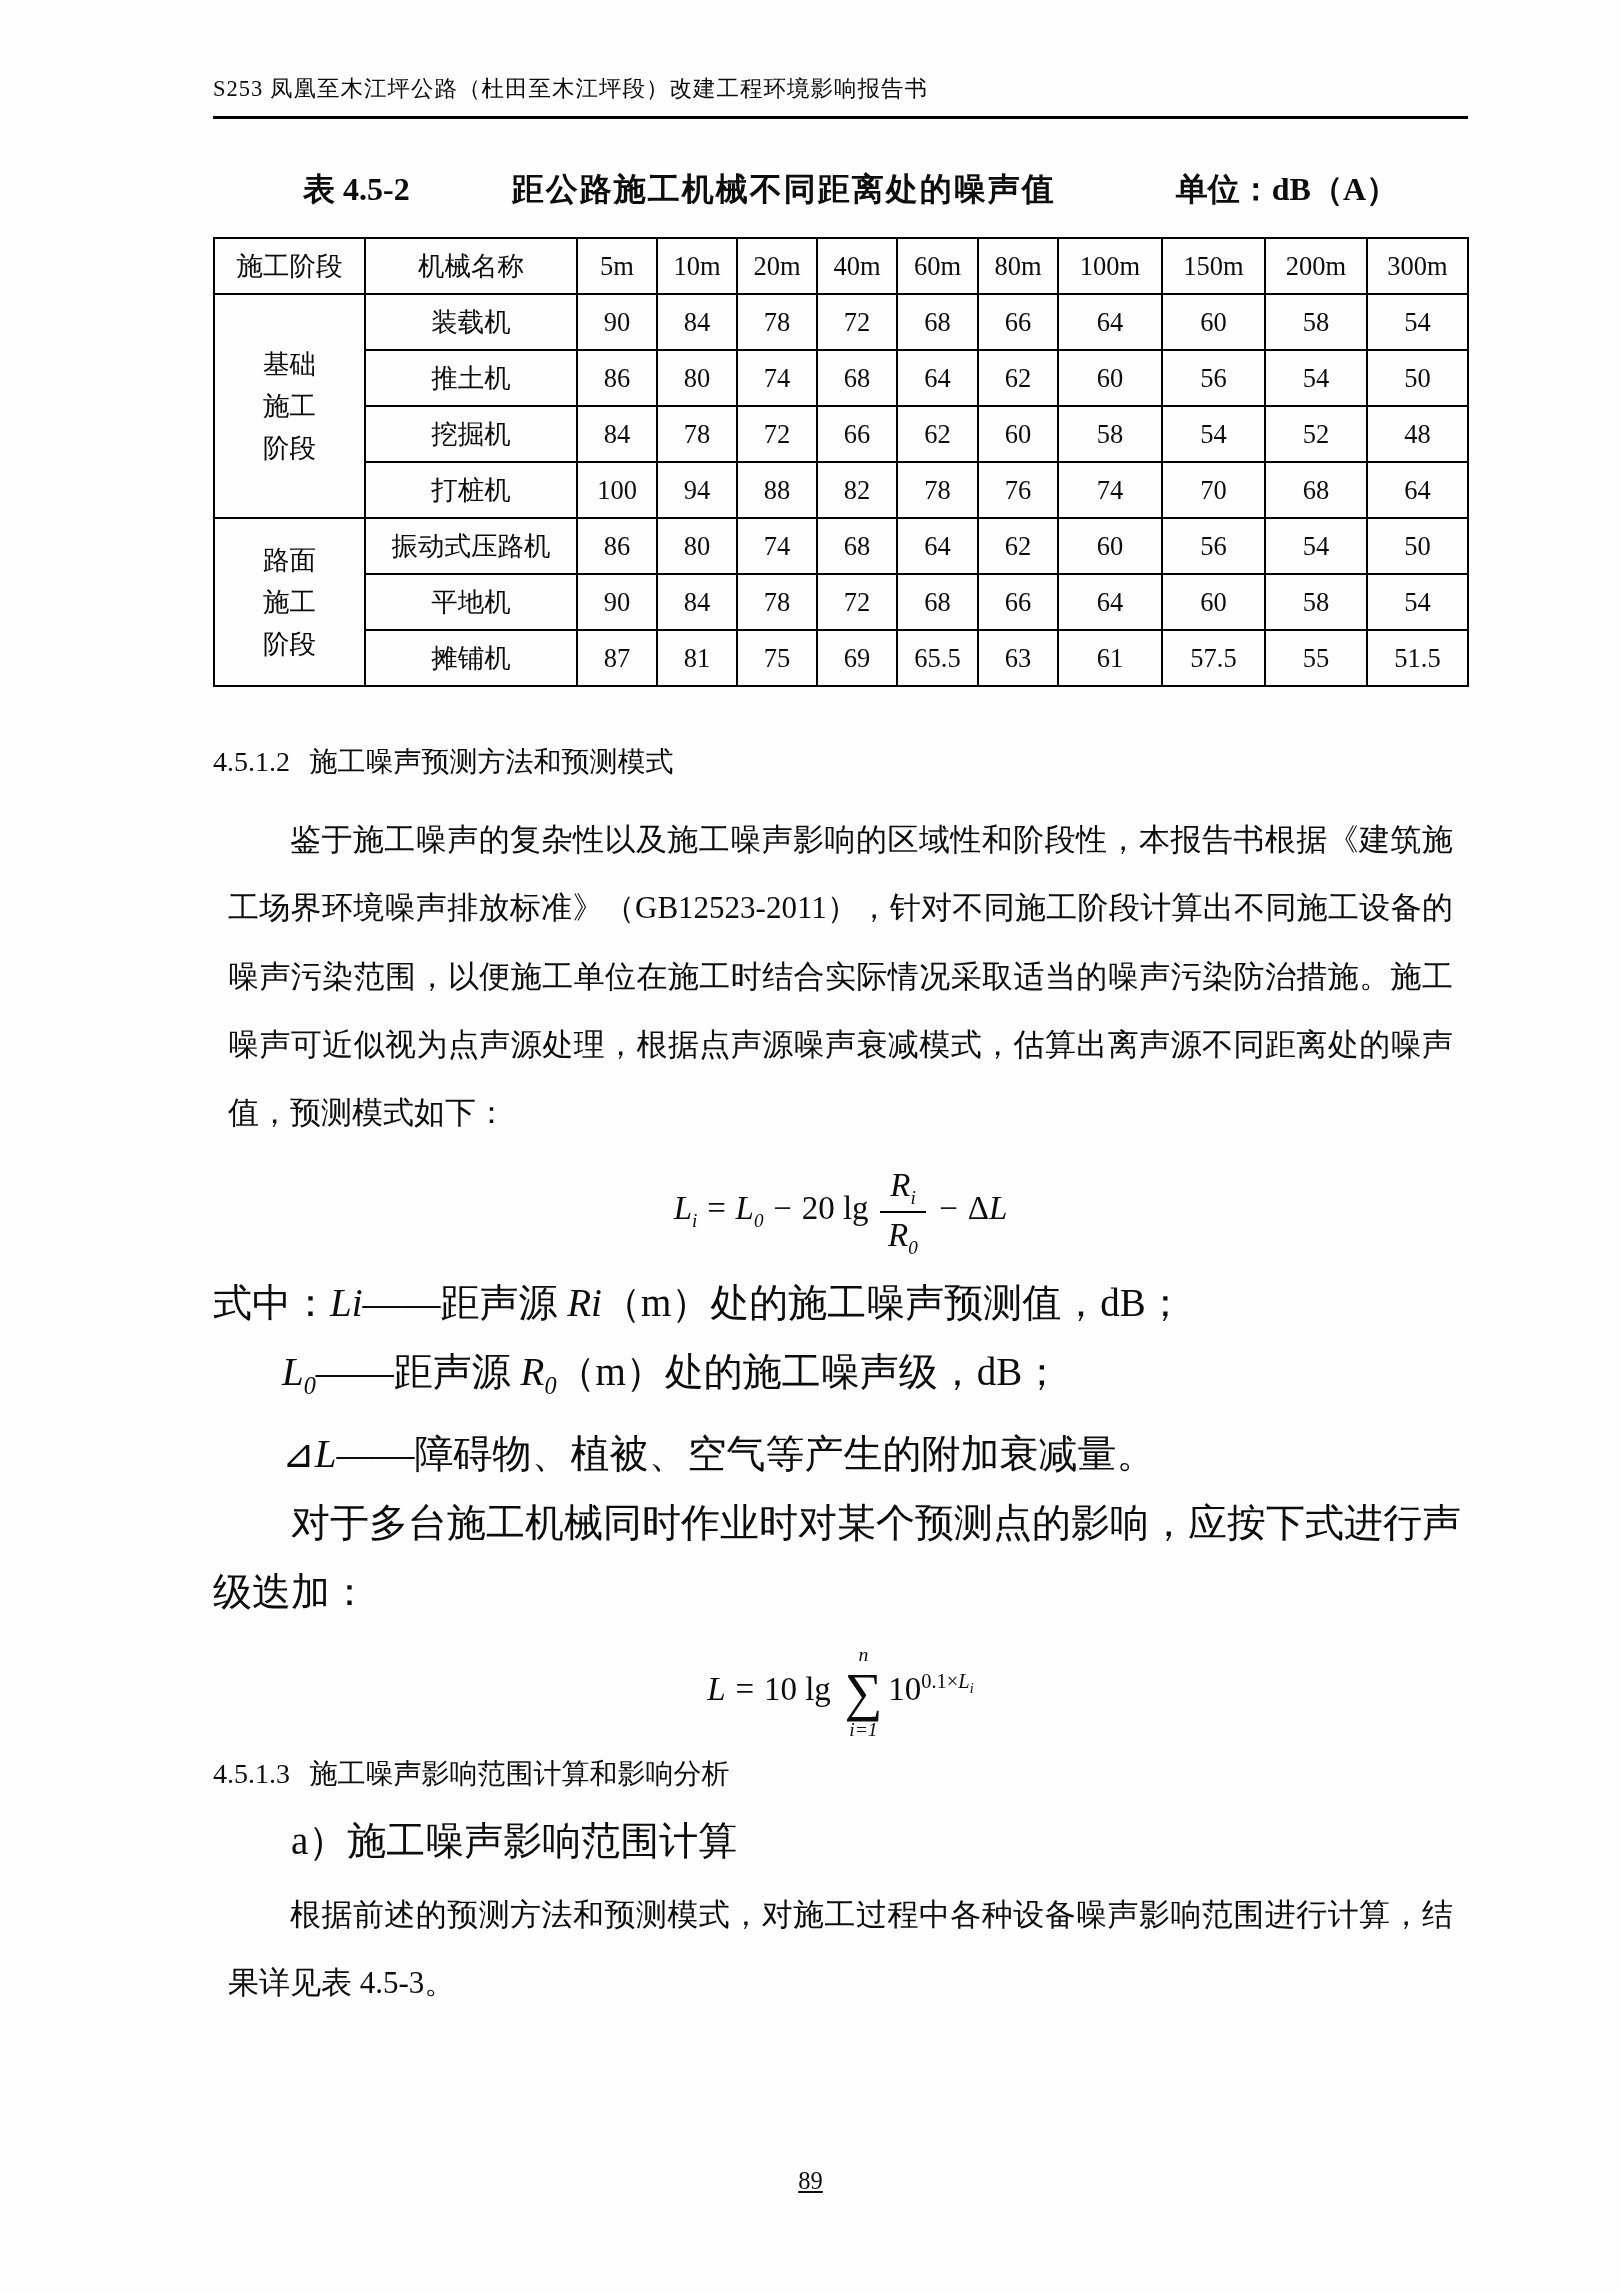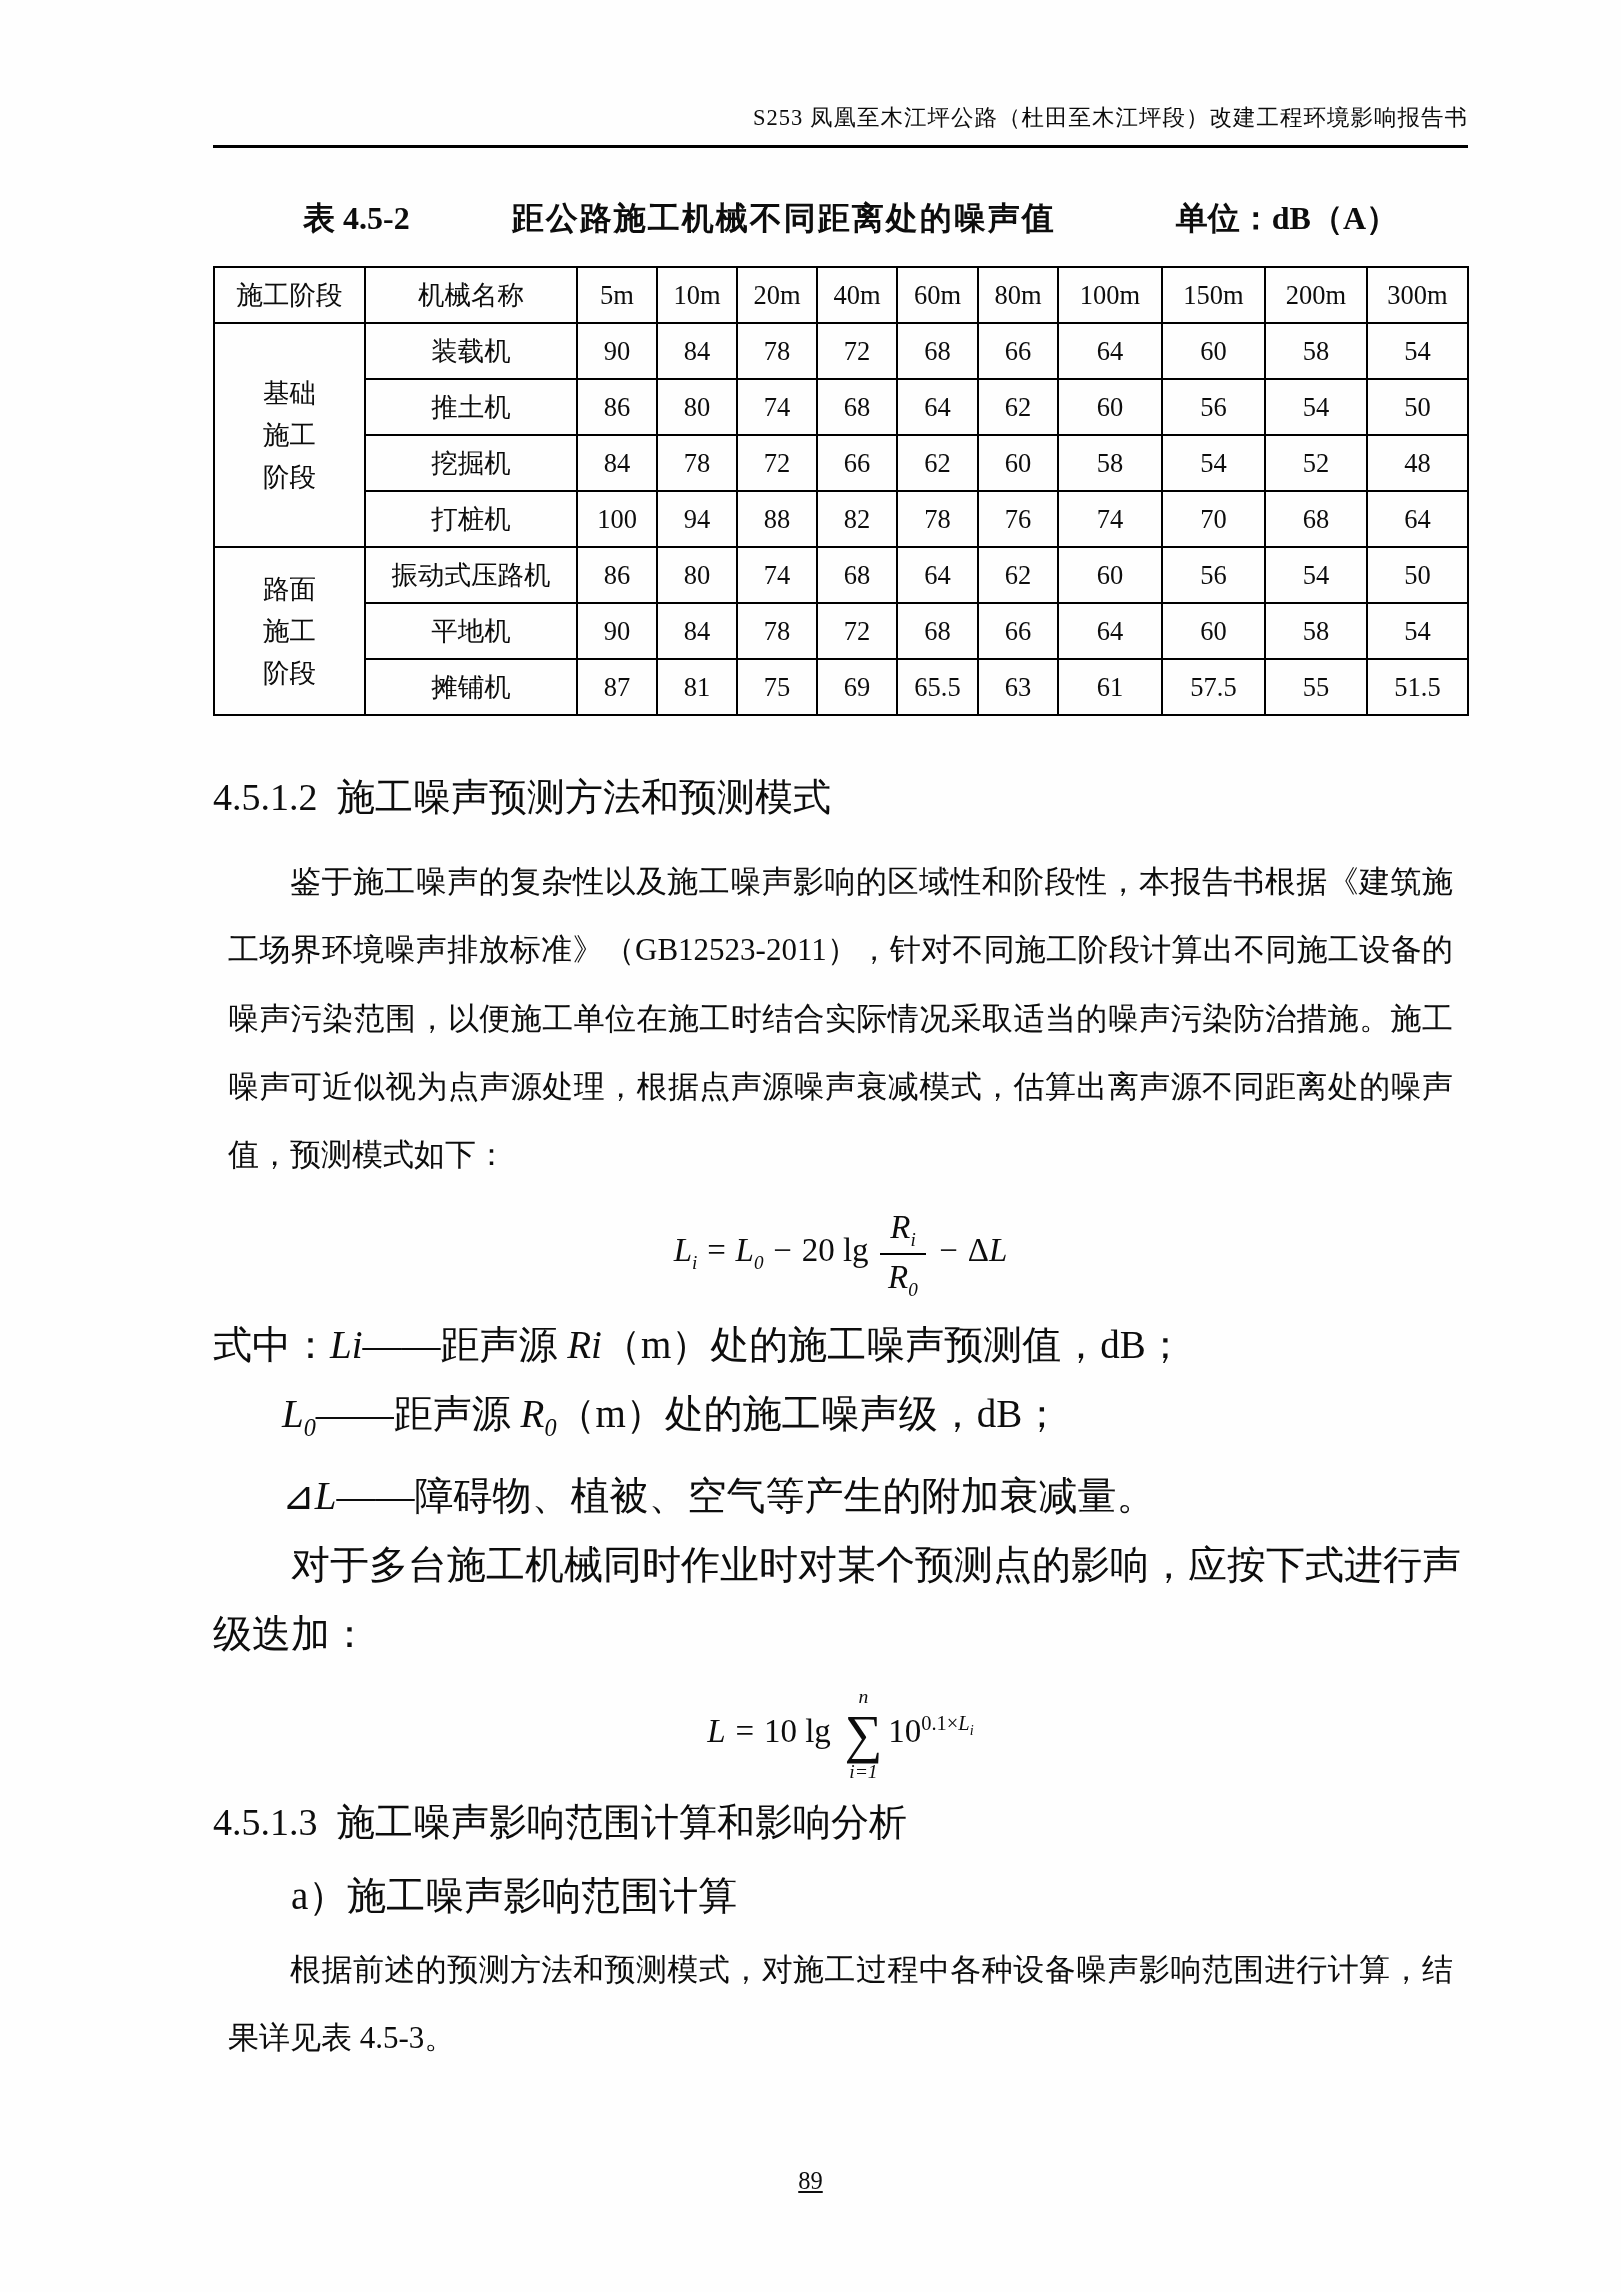--- a/index.html
+++ b/index.html
@@ -7,21 +7,21 @@
     position:relative;
     width:1621px; height:2293px;
     background:#fefefe;
     color:#0d0d0d;
     font-family:"Liberation Serif","DejaVu Serif",serif;
     overflow:hidden;
   }
   .content { position:absolute; left:213px; top:0; width:1255px; }
 
   
-  .doc-header { padding-top:102px; text-align:right; font-size:22.5px; letter-spacing:1px; }
+  .doc-header { padding-top:73px; font-size:22.5px; letter-spacing:1px; }
   .header-rule { border-top:3.9px solid #000; margin-top:11.8px; }
 
   
   .table-caption {
     margin-top:49px;
     display:flex; align-items:baseline;
     font-weight:bold; font-size:32px;
   }
   .cap-label { margin-left:90px; }
   .cap-title { margin-left:102px; letter-spacing:2px; }
@@ -41,21 +41,21 @@
     height:54px;
     text-align:center; vertical-align:middle;
     padding:0; font-weight:normal;
     overflow:hidden;
   }
   table.noise thead th { border-bottom:2.9px solid #000; }
   table.noise tr.group-end td { border-bottom:2.9px solid #000; }
   .stage-text { display:inline-block; width:2em; word-break:break-all; line-height:1.6; text-align:center; }
 
   
-  .sec-heading { margin-top:57px; font-size:38px; line-height:1.3; }
+  .sec-heading { margin-top:57px; font-size:28px; line-height:1.3; }
   .sec-heading .sec-num { margin-right:19.6px; }
   .para {
     margin:15px; margin-top:25.5px;
     font-size:31px; line-height:2.2;
     text-align:justify; text-justify:inter-ideograph;
     text-indent:2em;
   }
   .line { font-size:39px; line-height:69px; }
   .indent-1 { padding-left:69px; }
   .indent-2em { text-indent:2em; }

